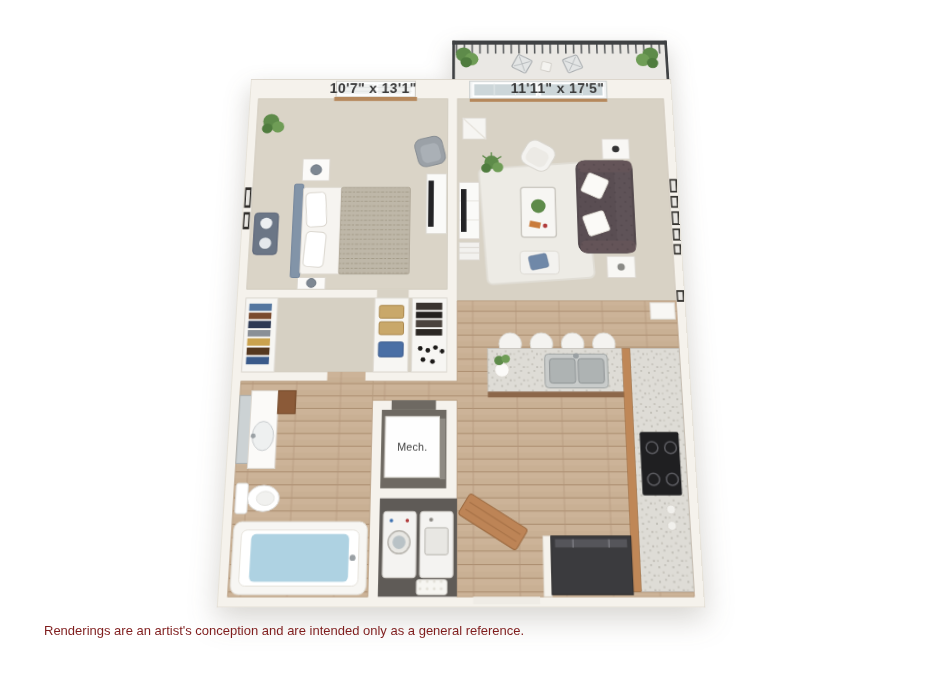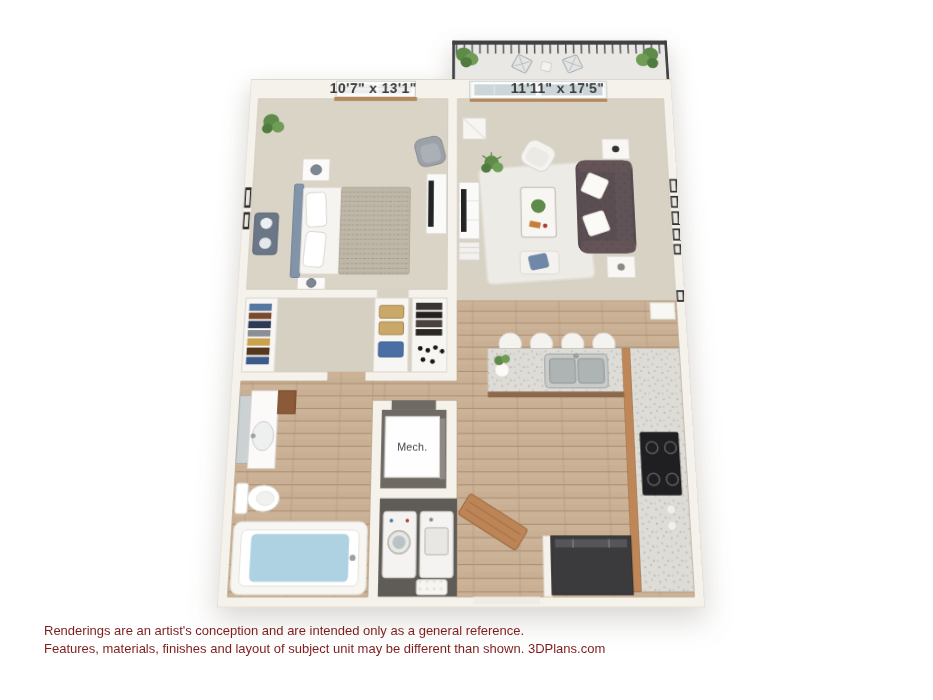--- a/index.html
+++ b/index.html
@@ -381,14 +381,13 @@
     </g>
   </g>
 
   <text x="140" y="3" text-anchor="middle" class="dim-label">10'7" x 13'1"</text>
   <text x="350" y="3" text-anchor="middle" class="dim-label">11'11" x 17'5"</text>
 </svg>
 </div>
 
 <div class="disclaimer">
   <div>Renderings are an artist's conception and are intended only as a general reference.</div>
-  <div>Features, materials, finishes and layout of subject unit may be different than shown. 3DPlans.com</div>
 </div>
 
 </body></html>

